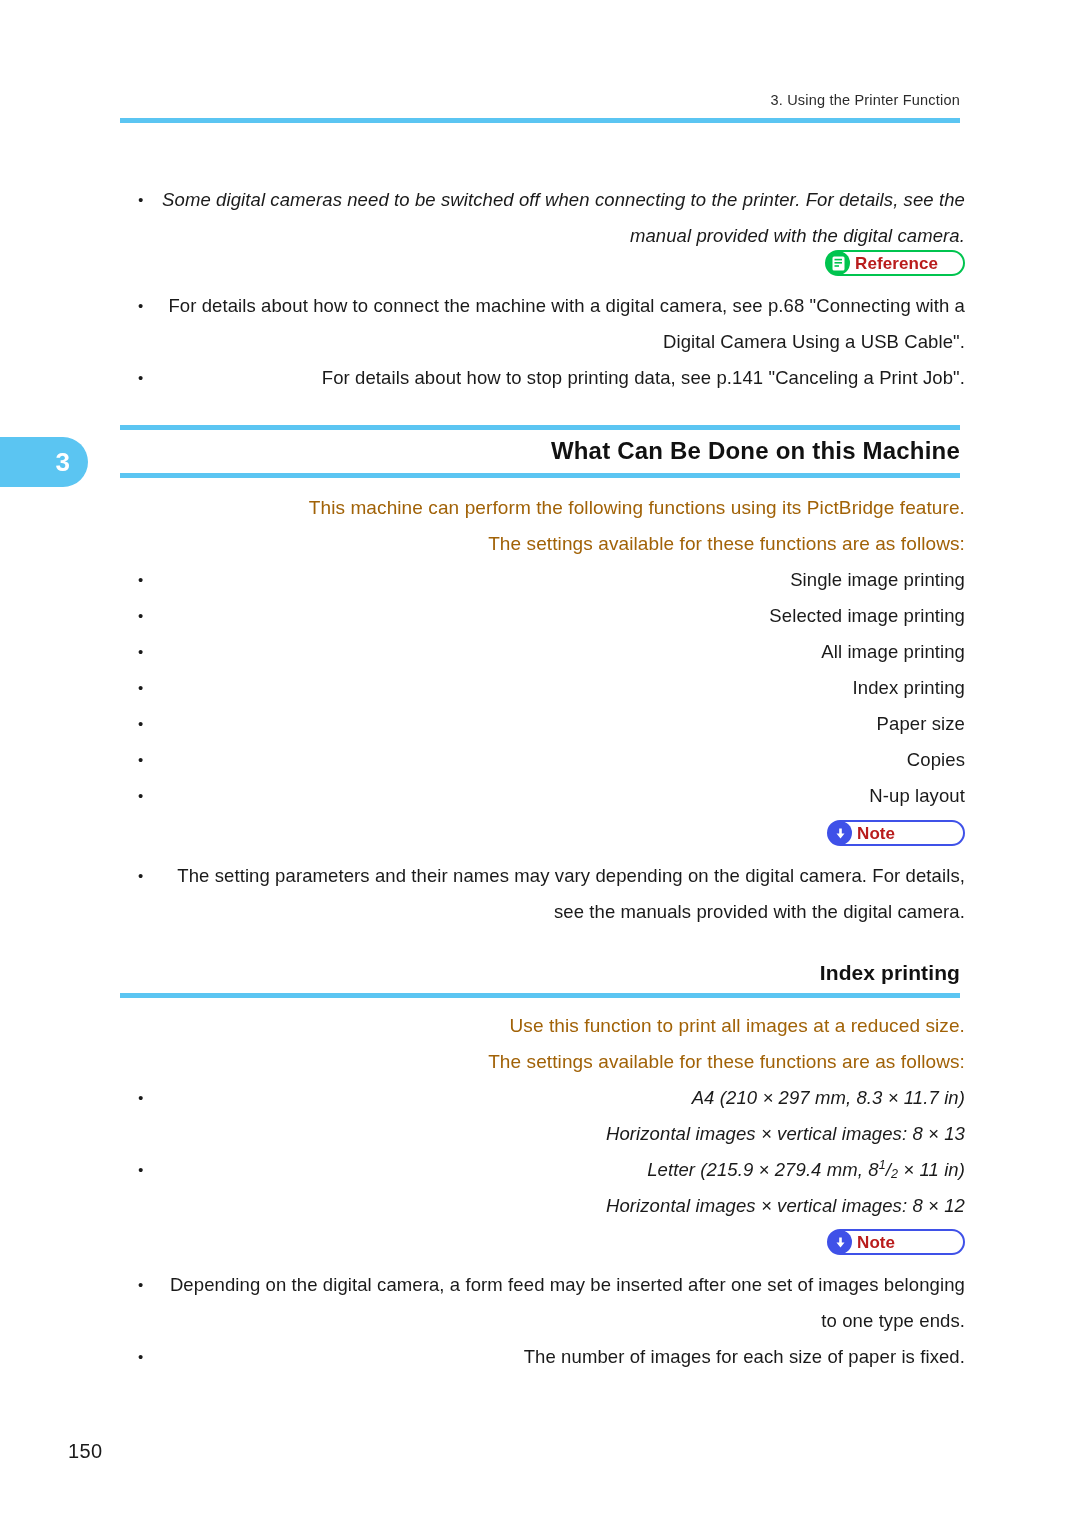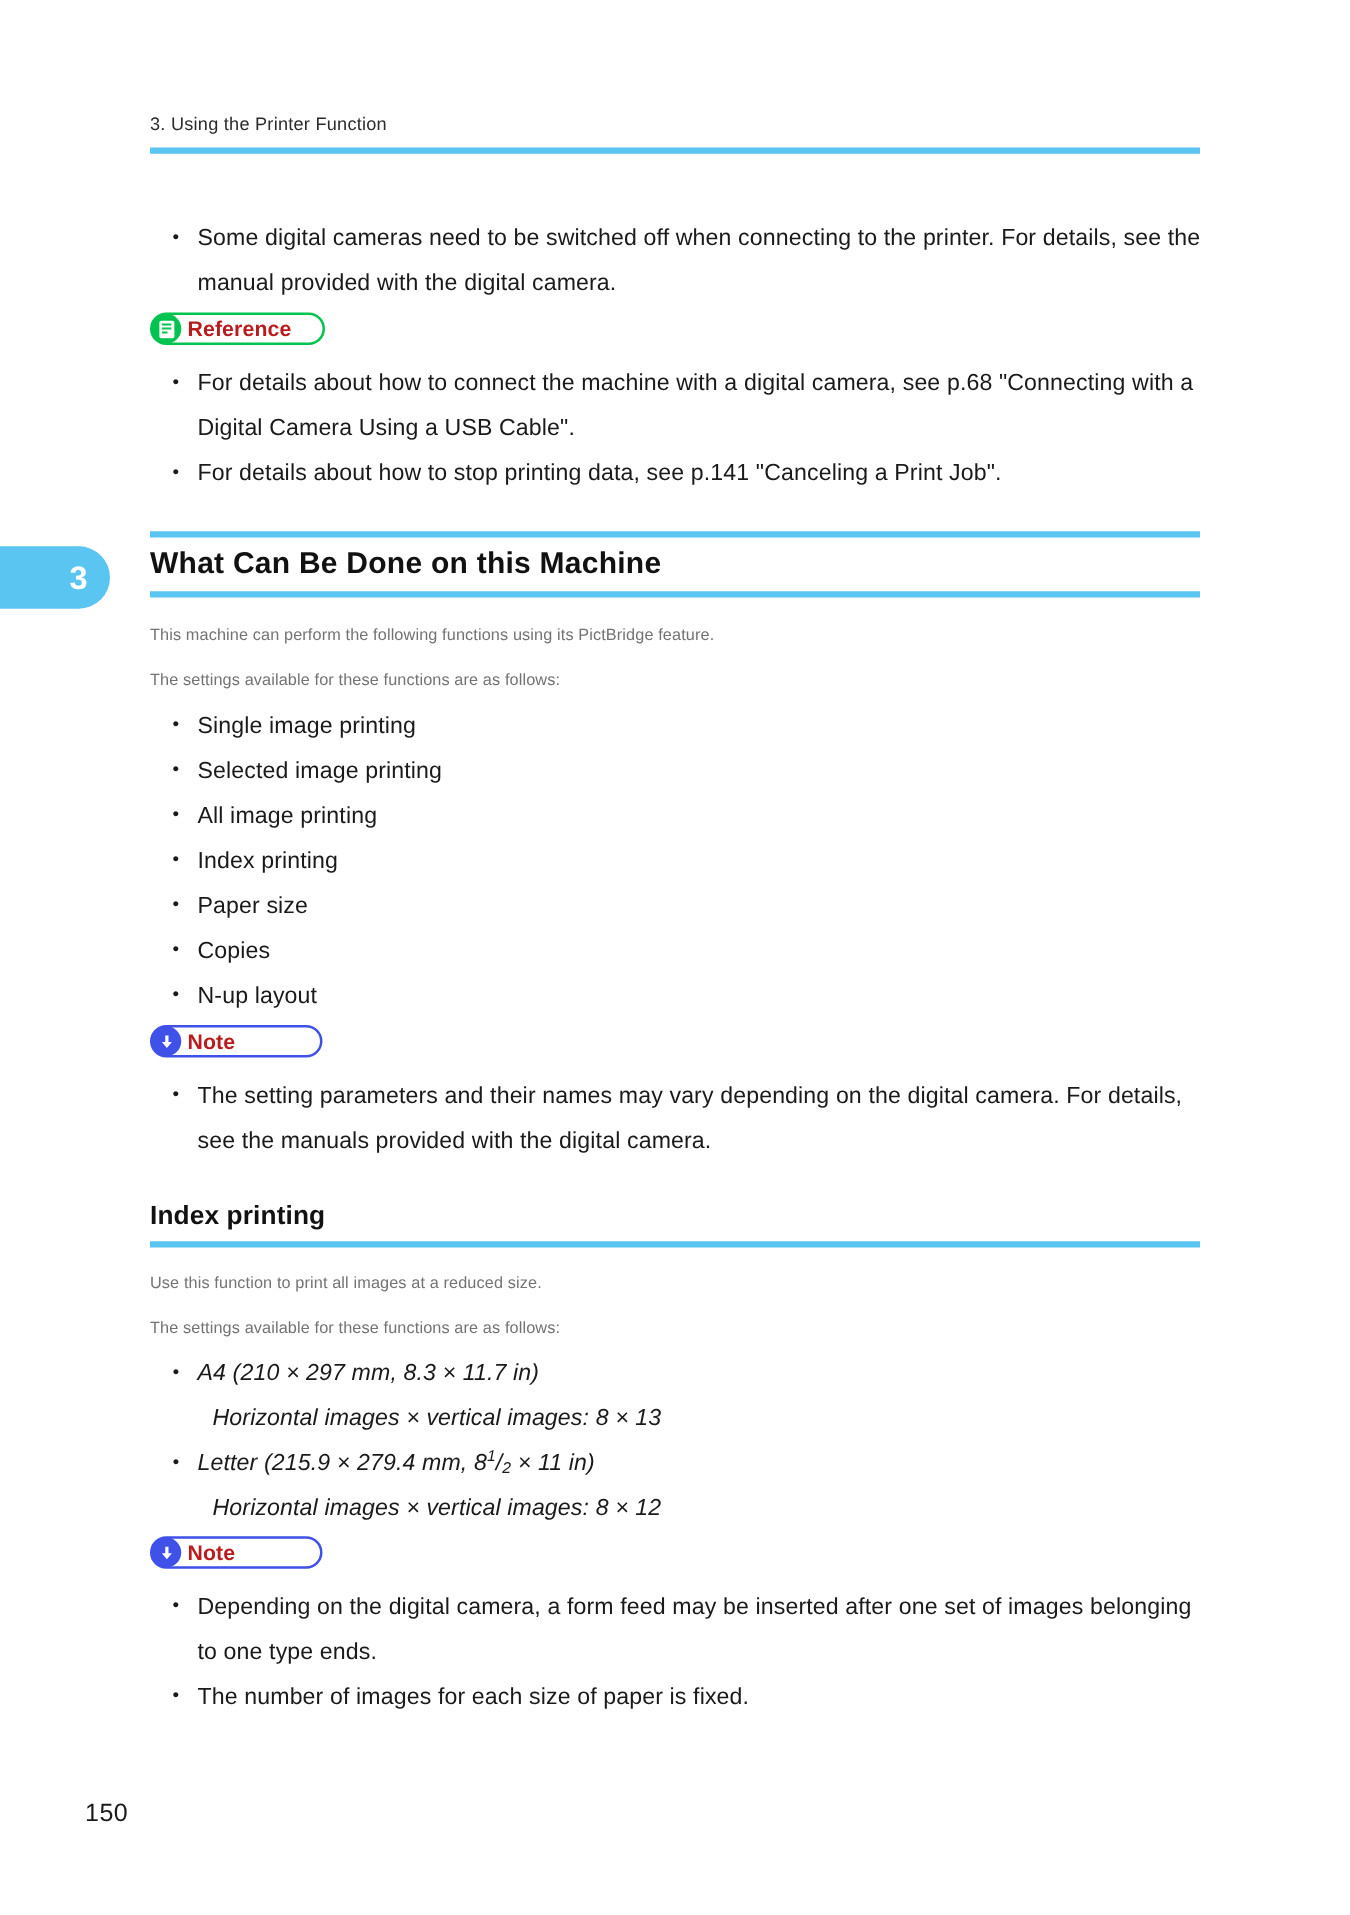--- a/index.html
+++ b/index.html
@@ -12,20 +12,21 @@
     height: 1532px;
     font-family: "Liberation Sans", sans-serif;
     color: #1a1a1a;
     position: relative;
     overflow: hidden;
   }
 
   .page {
     position: absolute;
     inset: 0;
+    text-align: right;
   }
 
   
   .running-header {
     position: absolute;
     left: 120px;
     top: 92px;
     width: 840px;
   }
   .running-header-text {
@@ -44,23 +45,23 @@
   }
 
   
   .col {
     position: absolute;
     left: 120px;
     width: 845px;
   }
 
   .para {
-    font-size: 13px;
+    font-size: 19px;
     line-height: 36px;
-    color: #737373;
+    color: #a16207;
     letter-spacing: .1px;
   }
 
   
   ul.bullets {
     list-style: none;
     margin: 0;
     padding: 0;
   }
   ul.bullets > li {
@@ -207,21 +208,21 @@
 </head>
 <body>
 
 <div class="page">
 
   <div class="running-header">
     <div class="running-header-text">3. Using the Printer Function</div>
   </div>
   <div class="header-rule"></div>
 
-  <div class="col" style="top:172px;">
+  <div class="col" style="top:182px;font-style:italic;">
     <ul class="bullets">
       <li>Some digital cameras need to be switched off when connecting to the printer. For details, see the manual provided with the digital camera.</li>
     </ul>
   </div>
 
   <div class="col" style="top:250px;">
     <div class="badge">
       <span class="badge-icon">
         <svg width="13" height="15" viewBox="0 0 13 15" aria-hidden="true">
           <rect x="0.5" y="0.5" width="12" height="14" rx="1.5" fill="#ffffff"></rect>

